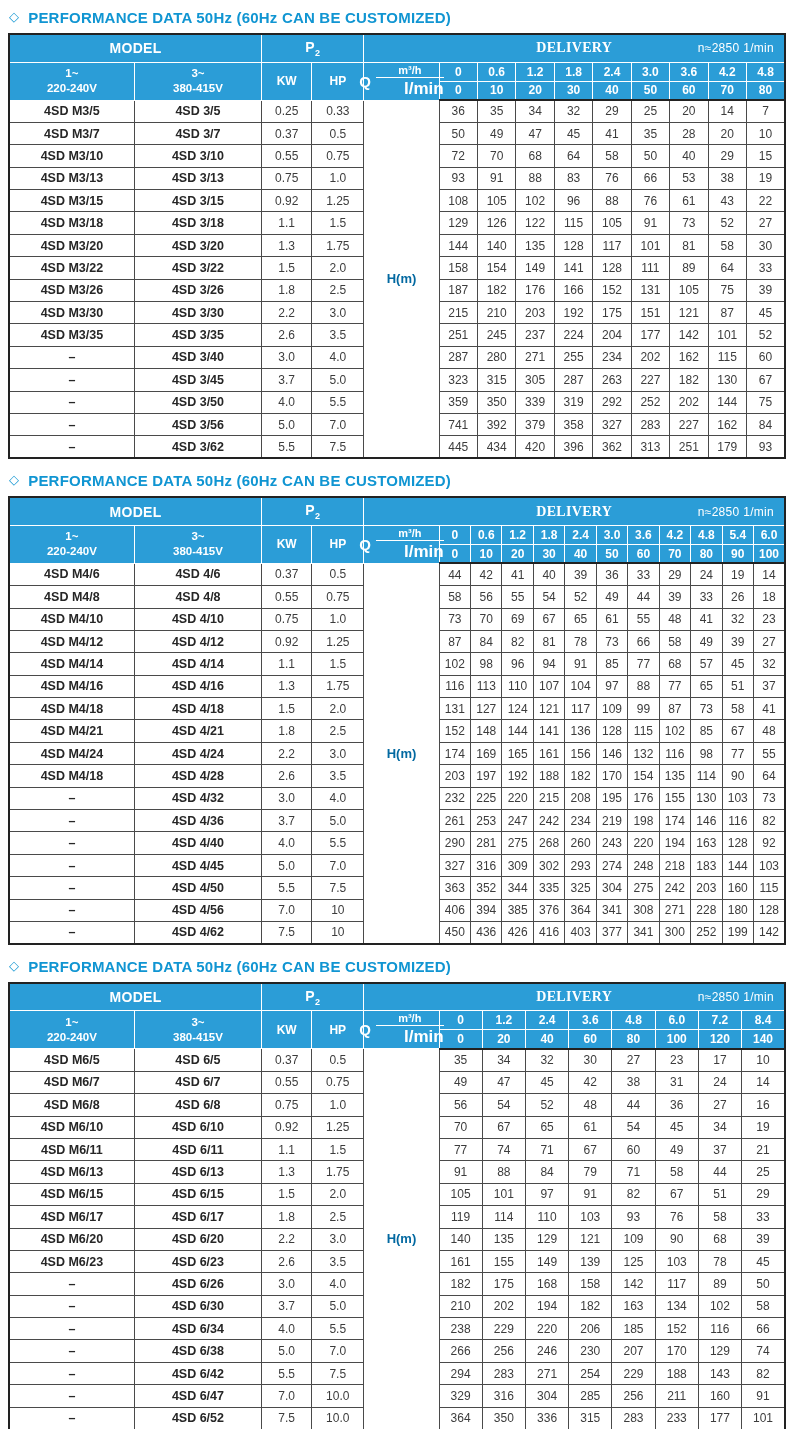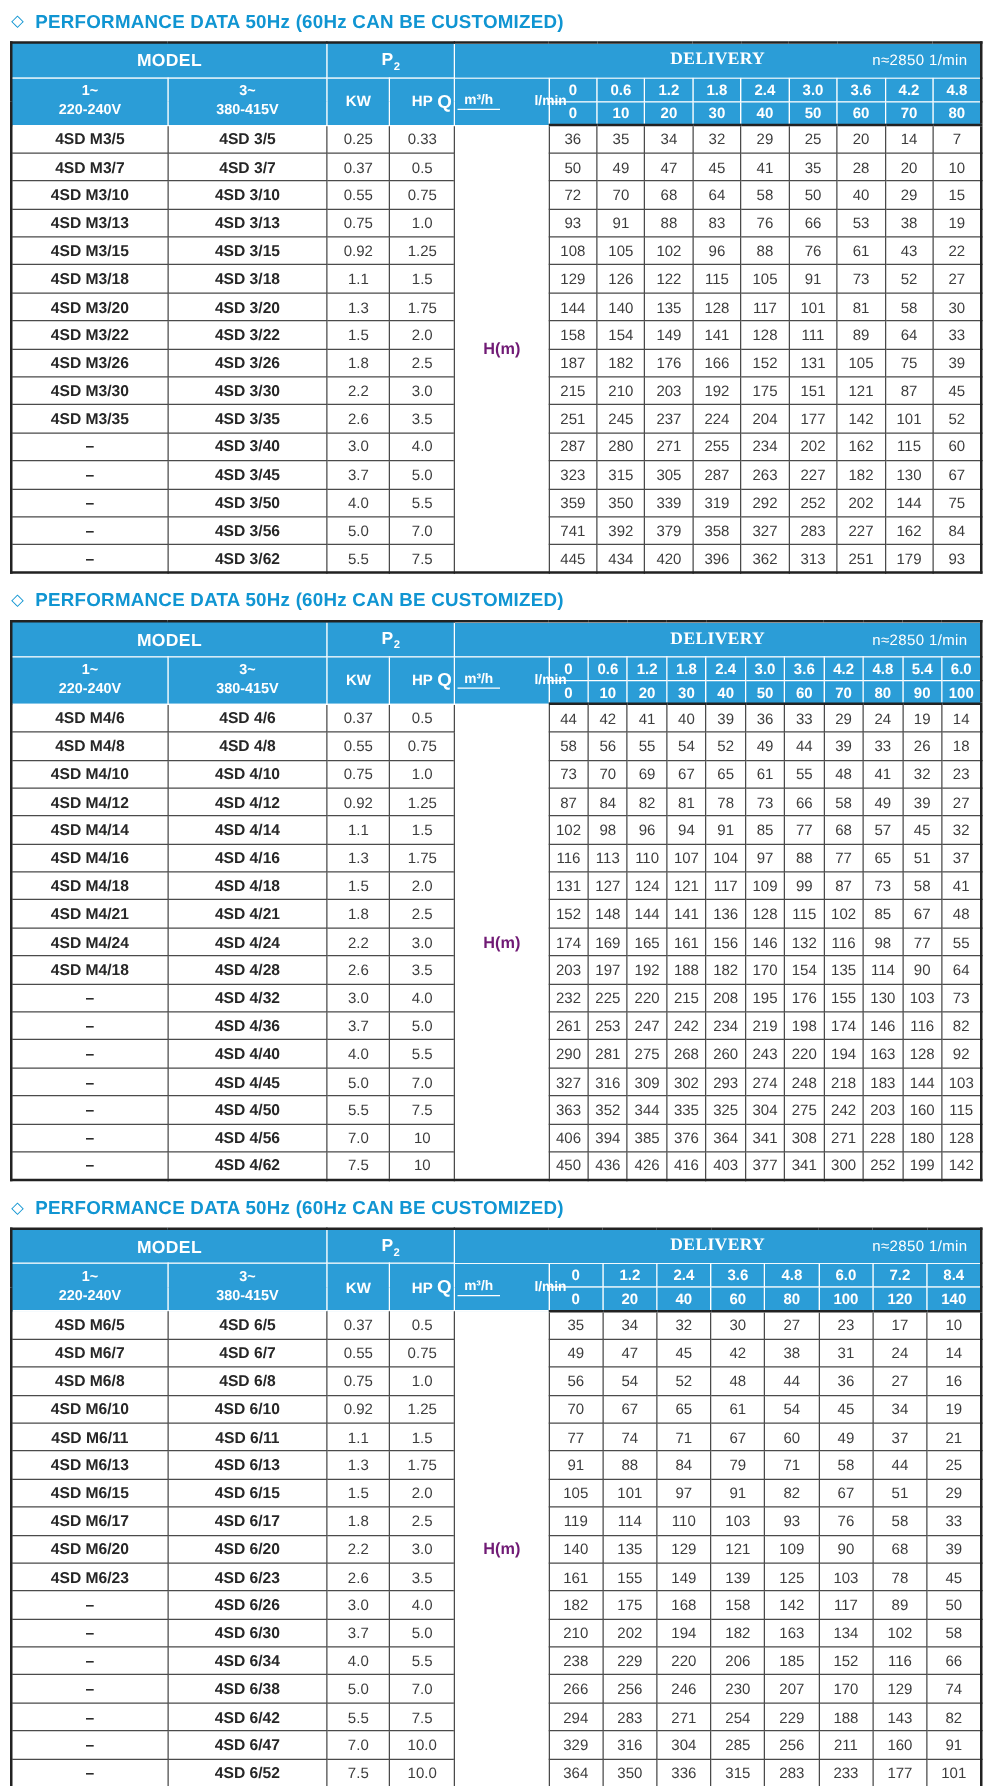--- a/index.html
+++ b/index.html
@@ -39,32 +39,32 @@
     text-align:center; font-size:14px; letter-spacing:0.3px;font-family:Liberation Serif, serif;
   }
   .dl-speed {
     position:absolute; right:10px; top:50%; transform:translateY(-50%);
     font-size:12px; font-weight:normal;
   }
   th.h2 { font-size:12px; height:19px; }
   th.phase { line-height:1.3; font-size:11.5px; }
   .qinner { display:flex; align-items:center; justify-content:center; gap:5px; }
   .qlabel { font-size:15px; font-weight:bold; }
-  .qunits { display:flex; flex-direction:row; align-items:stretch; }
+  .qunits { display:flex; flex-direction:column; align-items:stretch; }
   .unit-top { border-bottom:1px solid #fff; padding:0 5px 1px; font-size:11px; }
-  .unit-bot { padding-top:1px; font-size:11px;margin-left:28px; }
+  .unit-bot { padding-top:1px; font-size:17px;margin-left:28px; }
 
   .spec td {
     background:#fff; border:1px solid #4a4a4a;
     height:22.4px; text-align:center; vertical-align:middle;
     font-size:12px; color:#3c3c3c; padding:0 1px;
     overflow:hidden; white-space:nowrap;
   }
   td.model { font-weight:bold; color:#262626; font-size:12.5px; }
-  td.headunit { font-weight:bold; font-size:13px; color:#701a75; background:#fff; }
+  td.headunit { font-weight:bold; font-size:13px; color:#0369a1; background:#fff; }
 </style>
 </head>
 <body>
 
 <div id="page-root">
     <section class="perf-section">
       <div class="sec-title">
         <span class="diamond">◇</span>
         <span>PERFORMANCE DATA 50Hz (60Hz CAN BE CUSTOMIZED)</span>
       </div>

